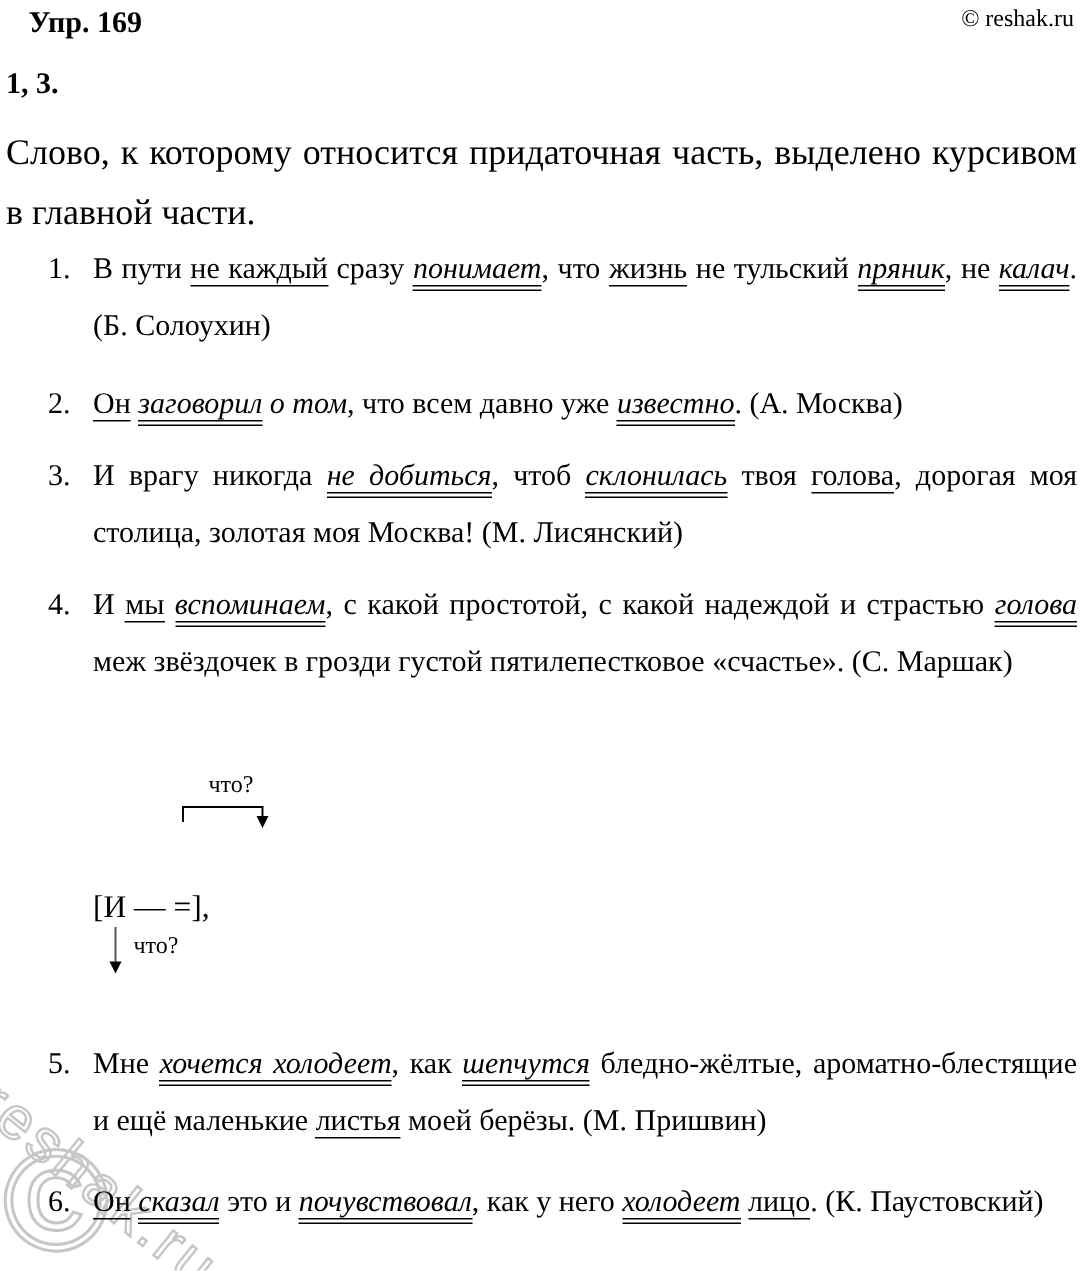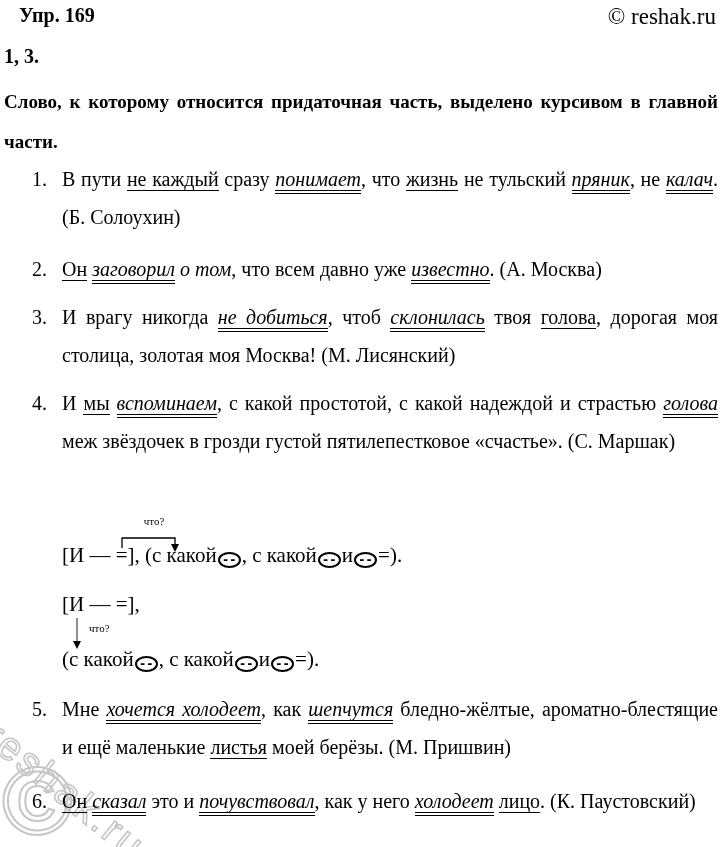--- a/index.html
+++ b/index.html
@@ -11,23 +11,23 @@
   
   .wm { position:absolute; z-index:0; color:transparent;
         -webkit-text-stroke:1.6px #c6c6c6; font-family:"Liberation Sans", sans-serif; }
   .wm-text { left:4px; top:712px; font-size:40px; letter-spacing:3px;
              transform:rotate(39deg); transform-origin:0 0; }
   .wm-symbol { left:2px; top:758px; font-size:96px; line-height:0.9;
                -webkit-text-stroke:2px #c6c6c6; }
   
   .layer { position:absolute; z-index:1; }
   .exercise { left:4px; top:4px; font-size:20px; font-weight:bold;margin-left:15px; }
-  .copyright { right:5px; top:4px; font-size:23px; }
+  .copyright { right:5px; top:4px; font-size:16px; }
   .subtitle { left:4px; top:45px; font-size:20px; font-weight:bold; }
-  .intro { left:4px; top:82px; width:714px; font-size:19px; font-weight:bold;
+  .intro { left:4px; top:82px; width:714px; font-size:24px; font-weight:normal;
            line-height:40px; text-align:justify; }
   
   .item { left:30px; width:688px; padding-left:32px; box-sizing:border-box; }
   .item .num { position:absolute; left:2px; top:0; font-size:20px; line-height:38px; }
   .item .text { font-size:20px; line-height:38px; text-align:justify; }
   .seg-plain {}
   .seg-subj { border-bottom:1.5px solid #000; }
   .seg-pred { border-bottom:4px double #000;font-style:italic; }
   .seg-ital { font-style:italic;margin-top:20px; }
   .seg-ital-pred { font-style:italic; border-bottom:4px double #000; }
@@ -35,21 +35,21 @@
               width:19px; height:12px; border:2px solid #000; border-radius:50%;
               margin:0 1px; vertical-align:-2px; font-weight:bold; font-size:12px;
               line-height:1; font-family:"DejaVu Sans Mono", monospace; }
   
   .schema { z-index:1; }
   .schema1 { left:62px; top:512px; width:430px; height:60px; }
   .schema2 { left:62px; top:592px; width:430px; height:84px; }
   .schema .srow { position:absolute; left:0; font-size:21px; white-space:nowrap; line-height:26px; }
   .schema1 .srow { top:30px; }
   .schema2 .srow { top:54px; }
-  .schema .q { position:absolute; font-size:11px; }
+  .schema .q { position:absolute; font-size:16px; }
   .schema1 .q { left:64px; top:3px; width:56px; text-align:center; }
   .schema2 .q { left:27px; top:30px; }
   .schema2 .line1 { position:absolute; left:0; top:0; font-size:21px; line-height:24px; }
   .arrow-svg { position:absolute; pointer-events:none; }
 </style>
 </head>
 <body>
 
 <div class="wm wm-text">reshak.ru</div>
 <div class="wm wm-symbol">©</div>
@@ -76,31 +76,29 @@
   <span class="num">4.</span>
   <div class="text"><span class="seg-plain">И </span><span class="seg-subj">мы</span><span class="seg-plain"> </span><span class="seg-ital-pred">вспоминаем</span><span class="seg-plain">, с какой простотой, с какой надеждой и страстью </span><span class="seg-pred">голова</span><span class="seg-plain"> меж звёздочек в грозди густой пятилепестковое «счастье». (С. Маршак)</span></div>
 </div>
 
 <div class="layer schema schema1">
   <svg class="arrow-svg" style="left:52px; top:4px;" width="80" height="40">
     <polyline points="8,32 8,22 61,22 61,29" fill="none" stroke="#000" stroke-width="1.3"></polyline>
     <polygon points="57,28 65,28 61,36" fill="#000"></polygon>
   </svg>
   <div class="q">что?</div>
-  <div class="srow"><span class="seg-plain">[И — =], (с какой</span><span class="seg-oval">--</span><span class="seg-plain">, с какой</span><span class="seg-oval">--</span><span class="seg-plain">и</span><span class="seg-oval">--</span><span class="seg-plain">=).</span></div>
 </div>
 
 <div class="layer schema schema2">
   <div class="line1">[И — =],</div>
   <svg class="arrow-svg" style="left:8px; top:26px;" width="18" height="36">
     <line x1="7" y1="0" x2="7" y2="24" stroke="#555" stroke-width="1.3"></line>
     <polygon points="3,23 11,23 7,31" fill="#000"></polygon>
   </svg>
   <div class="q">что?</div>
-  <div class="srow"><span class="seg-plain">(с какой</span><span class="seg-oval">--</span><span class="seg-plain">, с какой</span><span class="seg-oval">--</span><span class="seg-plain">и</span><span class="seg-oval">--</span><span class="seg-plain">=).</span></div>
 </div>
 
 <div class="layer item" style="top:690px">
   <span class="num">5.</span>
   <div class="text"><span class="seg-plain">Мне </span><span class="seg-ital-pred">хочется холодеет</span><span class="seg-plain">, как </span><span class="seg-pred">шепчутся</span><span class="seg-plain"> бледно-жёлтые, ароматно-блестящие и ещё маленькие </span><span class="seg-subj">листья</span><span class="seg-plain"> моей берёзы. (М. Пришвин)</span></div>
 </div>
 <div class="layer item" style="top:782px">
   <span class="num">6.</span>
   <div class="text"><span class="seg-subj">Он</span><span class="seg-plain"> </span><span class="seg-pred">сказал</span><span class="seg-plain"> это и </span><span class="seg-ital-pred">почувствовал</span><span class="seg-plain">, как у него </span><span class="seg-pred">холодеет</span><span class="seg-plain"> </span><span class="seg-subj">лицо</span><span class="seg-plain">. (К. Паустовский)</span></div>
 </div>

